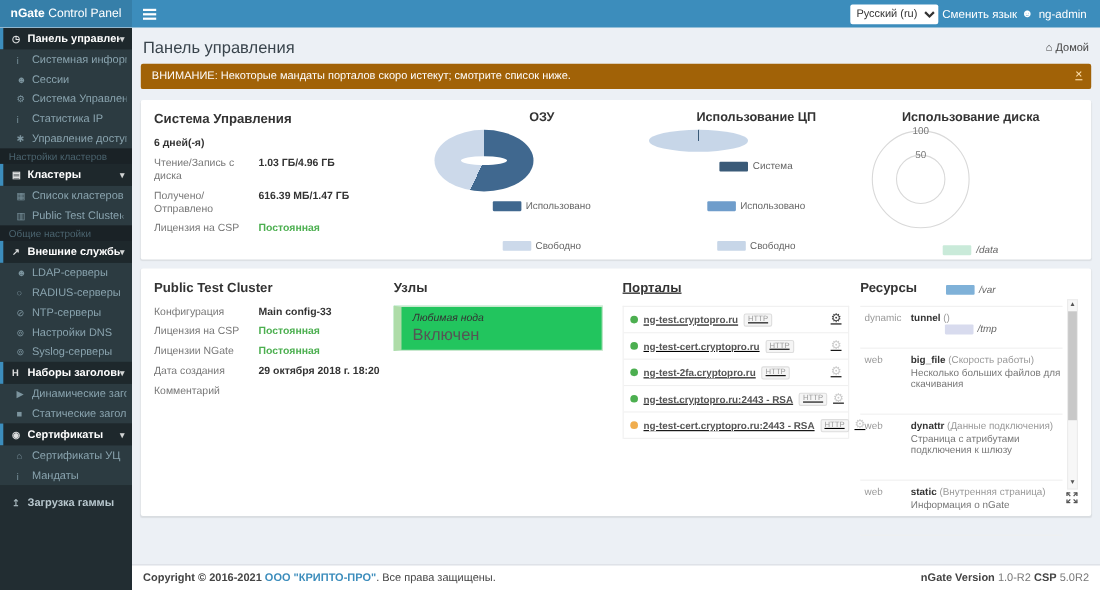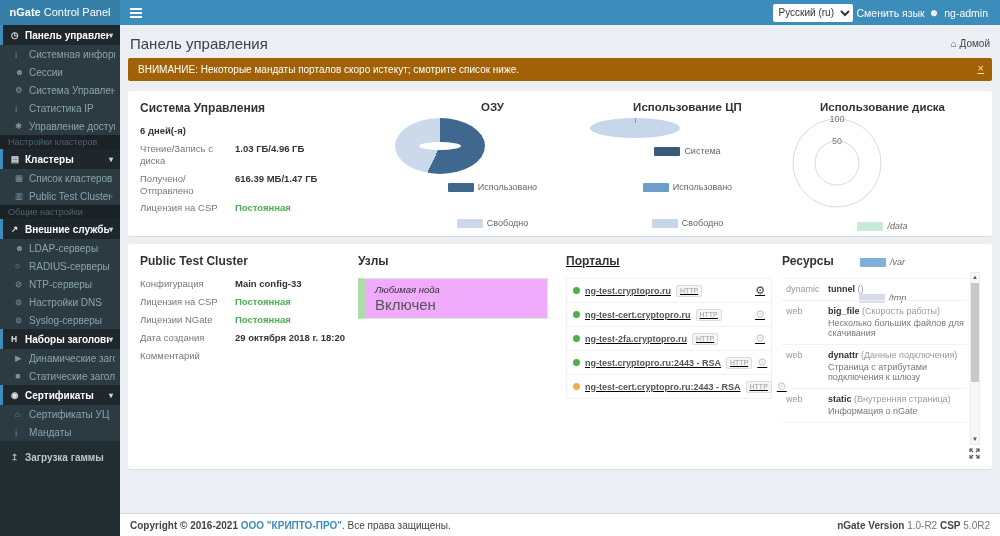--- a/index.html
+++ b/index.html
@@ -62,40 +62,40 @@
   .donut.cpu::after { inset:22px; }
 
   .legend { display:flex; justify-content:center; gap:26px; margin-top:8px; font-size:9px; color:#666; align-items:center;flex-direction:column; }
   .lg-item { display:flex; align-items:center; gap:4px; }
   .sw { width:26px; height:9px; border-radius:1px; display:inline-block; }
   .lg-label.it { font-style:italic; }
 
   .polar-wrap { margin-top:-2px; }
 
   
-  .node-card { width:190px; background:#f0abfc; border:1px solid #d9ecd9; border-left:7px solid #aedca8; padding:5px 10px; margin-top:2px; }
+  .node-card { width:190px; background:#22c55e; border:1px solid #d9ecd9; border-left:7px solid #aedca8; padding:5px 10px; margin-top:2px; }
   .node-name { font-size:9.5px; font-style:italic; color:#333; }
   .node-status { font-size:15px; color:#555; margin-top:1px; }
 
   
   .col-cluster { width:218px; flex-shrink:0; }
   .col-nodes { width:208px; flex-shrink:0; }
   .col-portals { width:216px; flex-shrink:0; padding-right:10px;text-decoration:underline; }
   .col-res { flex:1; position:relative; }
   .portal-list { border:1px solid #f0f0f0; border-bottom:none; }
   .portal { display:flex; align-items:center; gap:5px; height:24px; padding:0 6px; border-bottom:1px solid #f0f0f0; }
   .dot { width:7px; height:7px; border-radius:50%; flex-shrink:0; }
   .pname { font-size:9px; font-weight:600; color:#555; white-space:nowrap; }
   .badge { font-size:7px; color:#999; background:#f5f5f5; border:1px solid #ddd; border-radius:2px; padding:0 3px; line-height:10px; flex-shrink:0; }
   .pgear { margin-left:auto; color:#ccc; font-size:11px; cursor:pointer; line-height:1; }
   .pgear.on { color:#444; }
 
   
   .res-list { border-top:1px solid #f0f0f0; margin-right:14px; }
-  .res { display:flex; padding:5px 0 6px 4px; border-bottom:1px solid #f0f0f0; font-size:9px; }
+  .res { display:flex; padding:5px 0 22px 4px; border-bottom:1px solid #f0f0f0; font-size:9px; }
   .res .tag { width:42px; color:#999; flex-shrink:0; }
   .res .rname { font-weight:bold; color:#333; }
   .res .paren { color:#999; }
   .res .desc { color:#777; margin-top:2px; }
   .res-scrollbar { position:absolute; right:0; top:18px; bottom:14px; width:10px; background:#f7f7f7; border:1px solid #ececec; display:flex; flex-direction:column; align-items:center; }
   .res-scrollbar .arr { font-size:6px; color:#555; line-height:9px; cursor:pointer; }
   .res-scrollbar .thumb { width:8px; flex:0 0 58%; background:#c8c8c8; margin:1px 0; cursor:grab; }
   .res-scrollbar .track { flex:1; }
   .expand-btn { position:absolute; right:0; bottom:-4px; cursor:pointer; }
 

